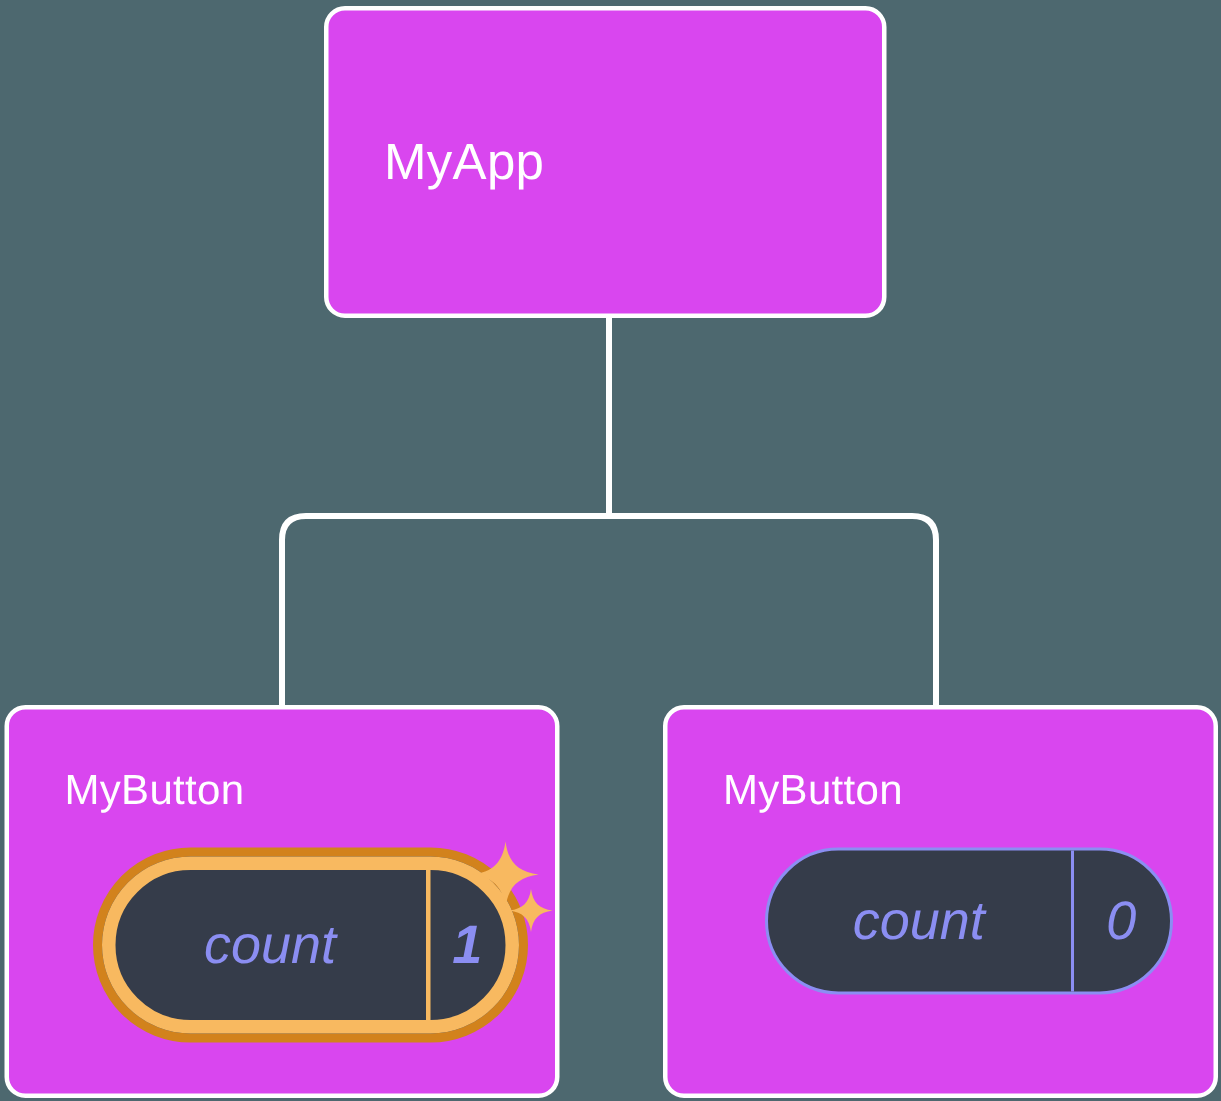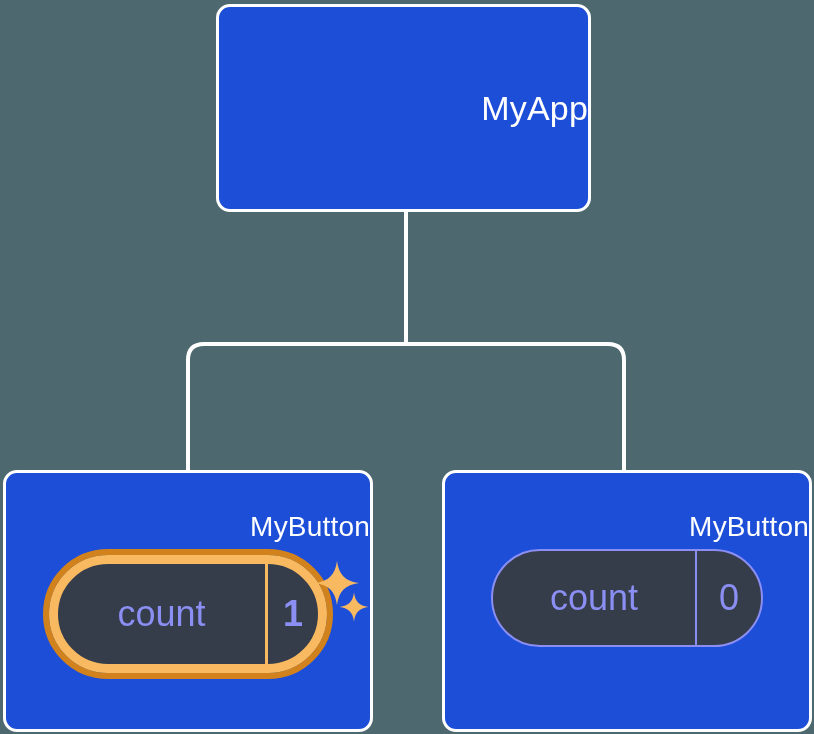--- a/index.html
+++ b/index.html
@@ -25,26 +25,27 @@
     left: 0;
     top: 0;
     width: 814px;
     height: 734px;
   }
 
   
   .node {
     position: absolute;
     box-sizing: border-box;
-    background: #1d4ed8;
+    background: #d946ef;
     border: 3px solid #ffffff;
     border-radius: 14px;
     display: flex;
     flex-direction: column;
-    align-items: flex-end;
+    align-items: flex-start;
+    padding-left: 37px;
   }
   .node-root {
     left: 216px;
     top: 4px;
     width: 375px;
     height: 208px;
     justify-content: center;
   }
   .node-child-left {
     left: 3px;
@@ -71,24 +72,25 @@
     white-space: nowrap;
   }
   .node-child-left .node-title,
   .node-child-right .node-title {
     font-size: 28px;
   }
 
   
   .pill-wrap {
     position: relative;
-    margin-top: 8px;
+    margin-top: 24px;
     display: flex;
     justify-content: center;
     width: 100%;
+    font-style: italic;
   }
   .pill {
     position: relative;
     box-sizing: border-box;
     display: flex;
     align-items: stretch;
     background: #353c4a;
   }
   
   .pill-plain {

